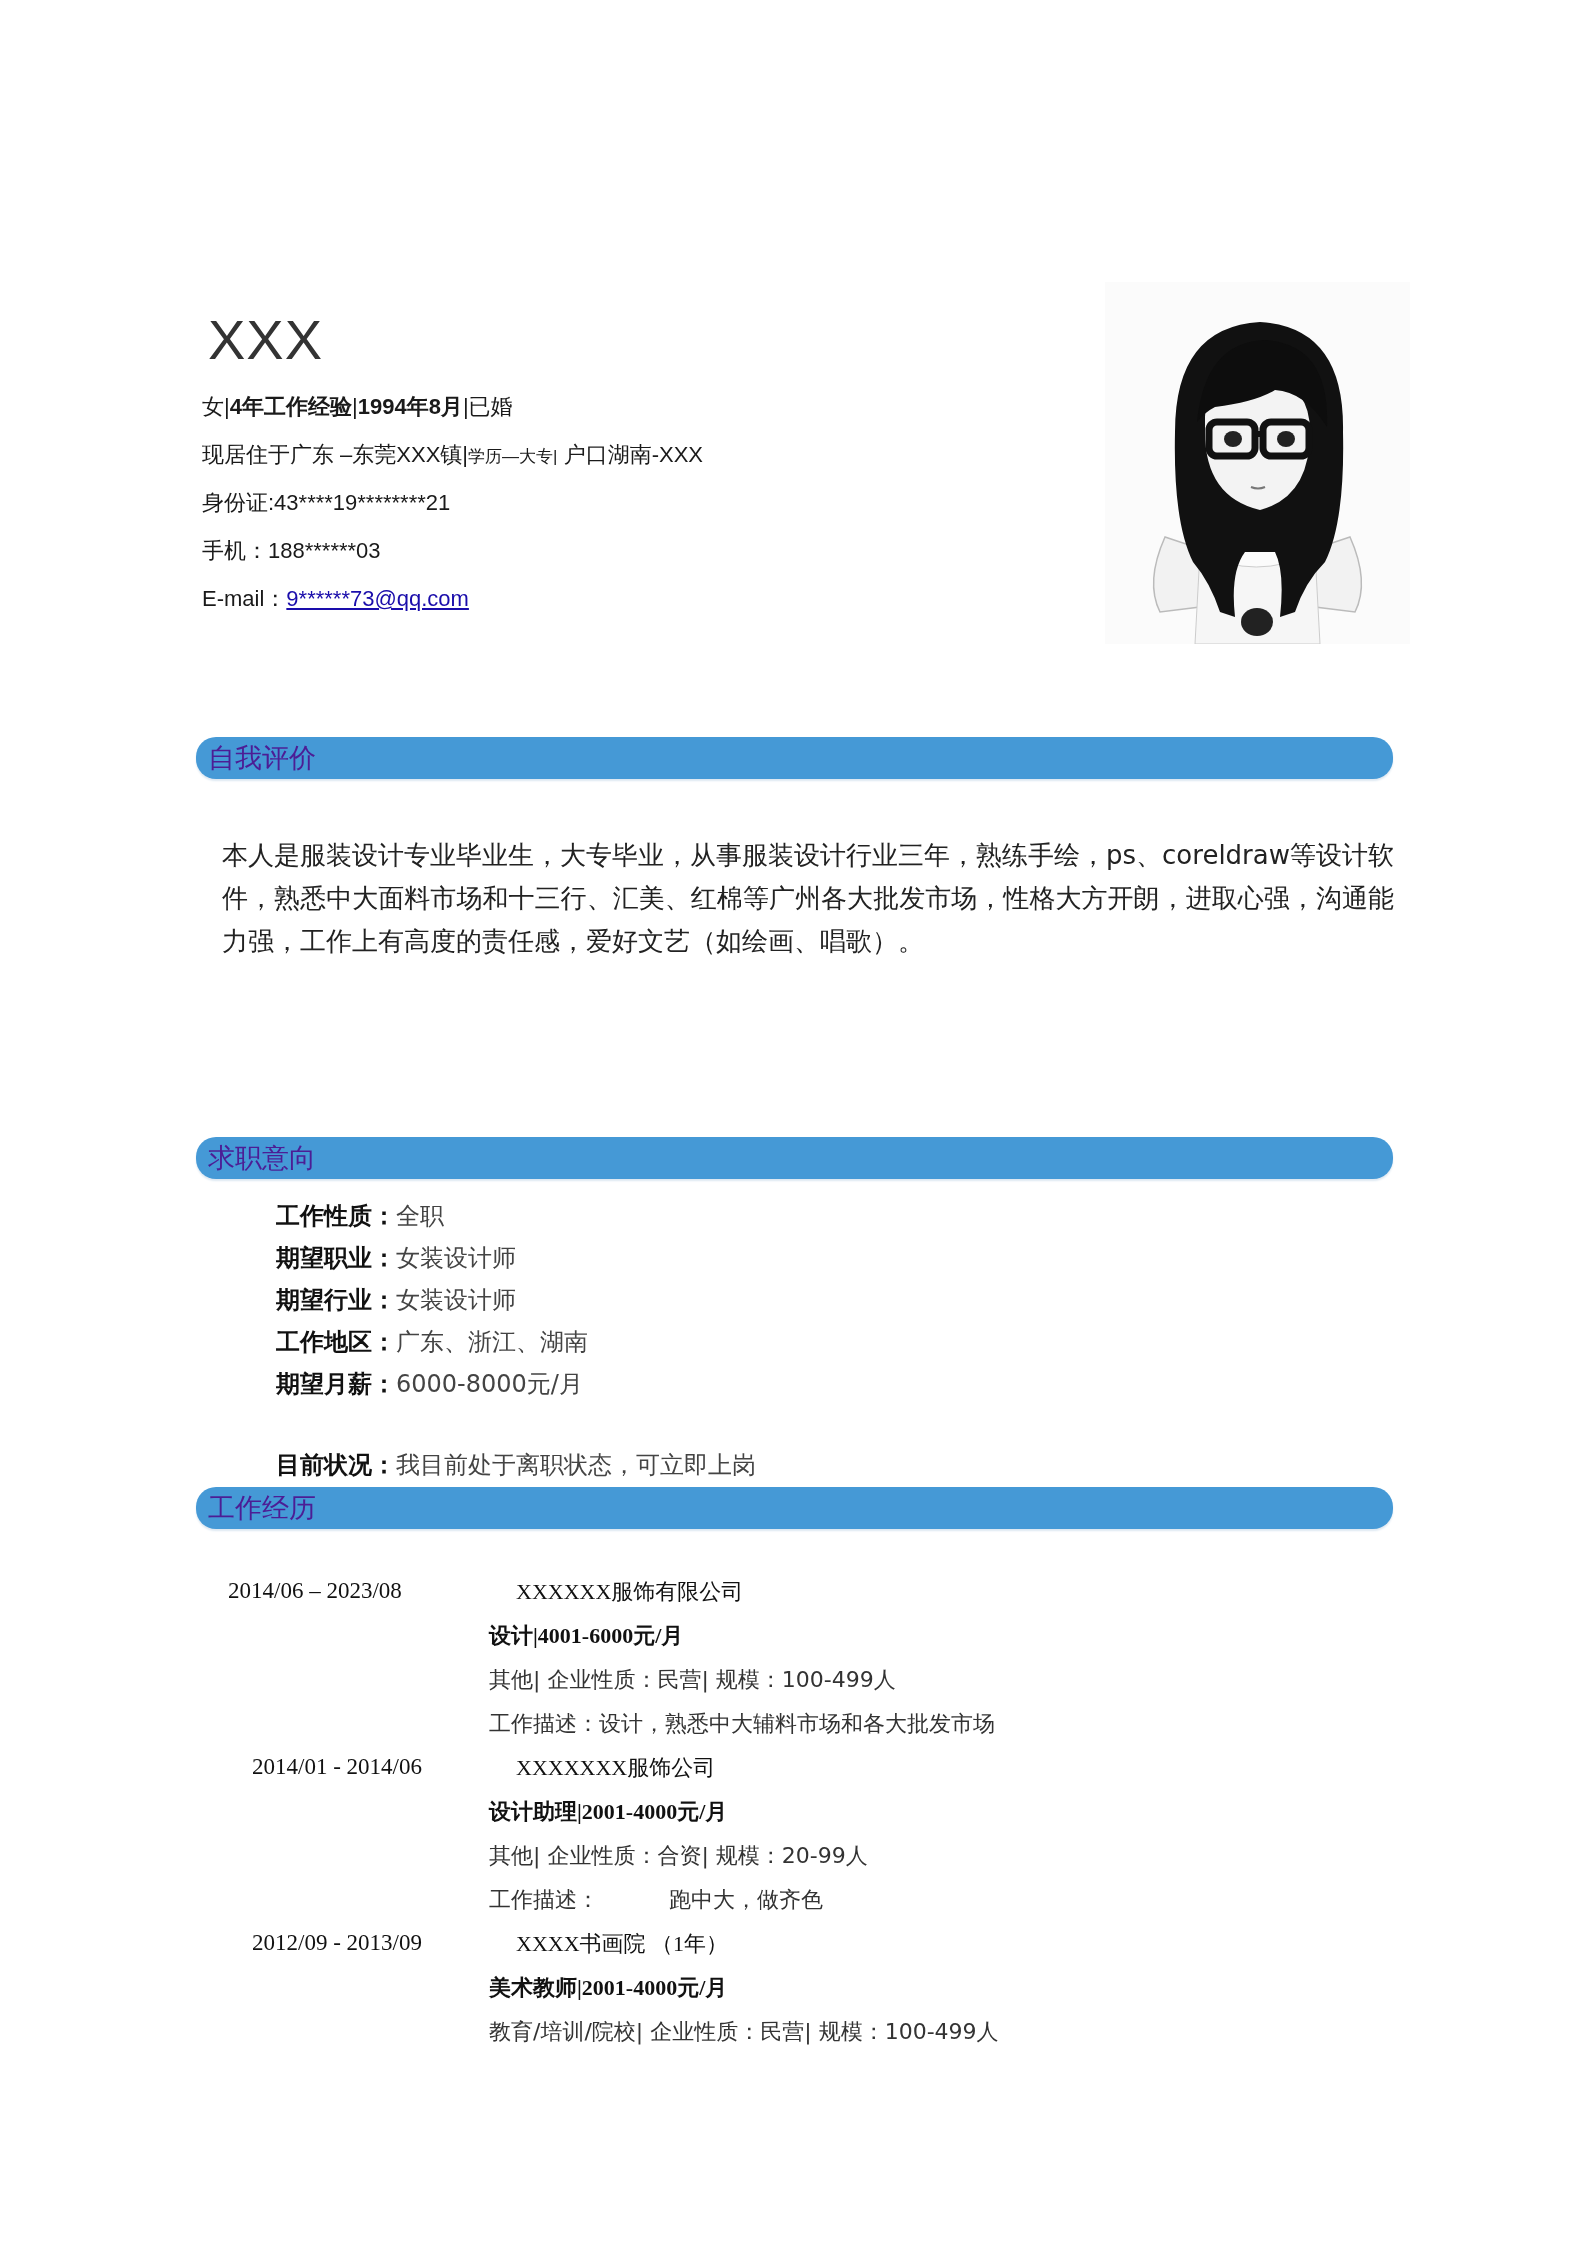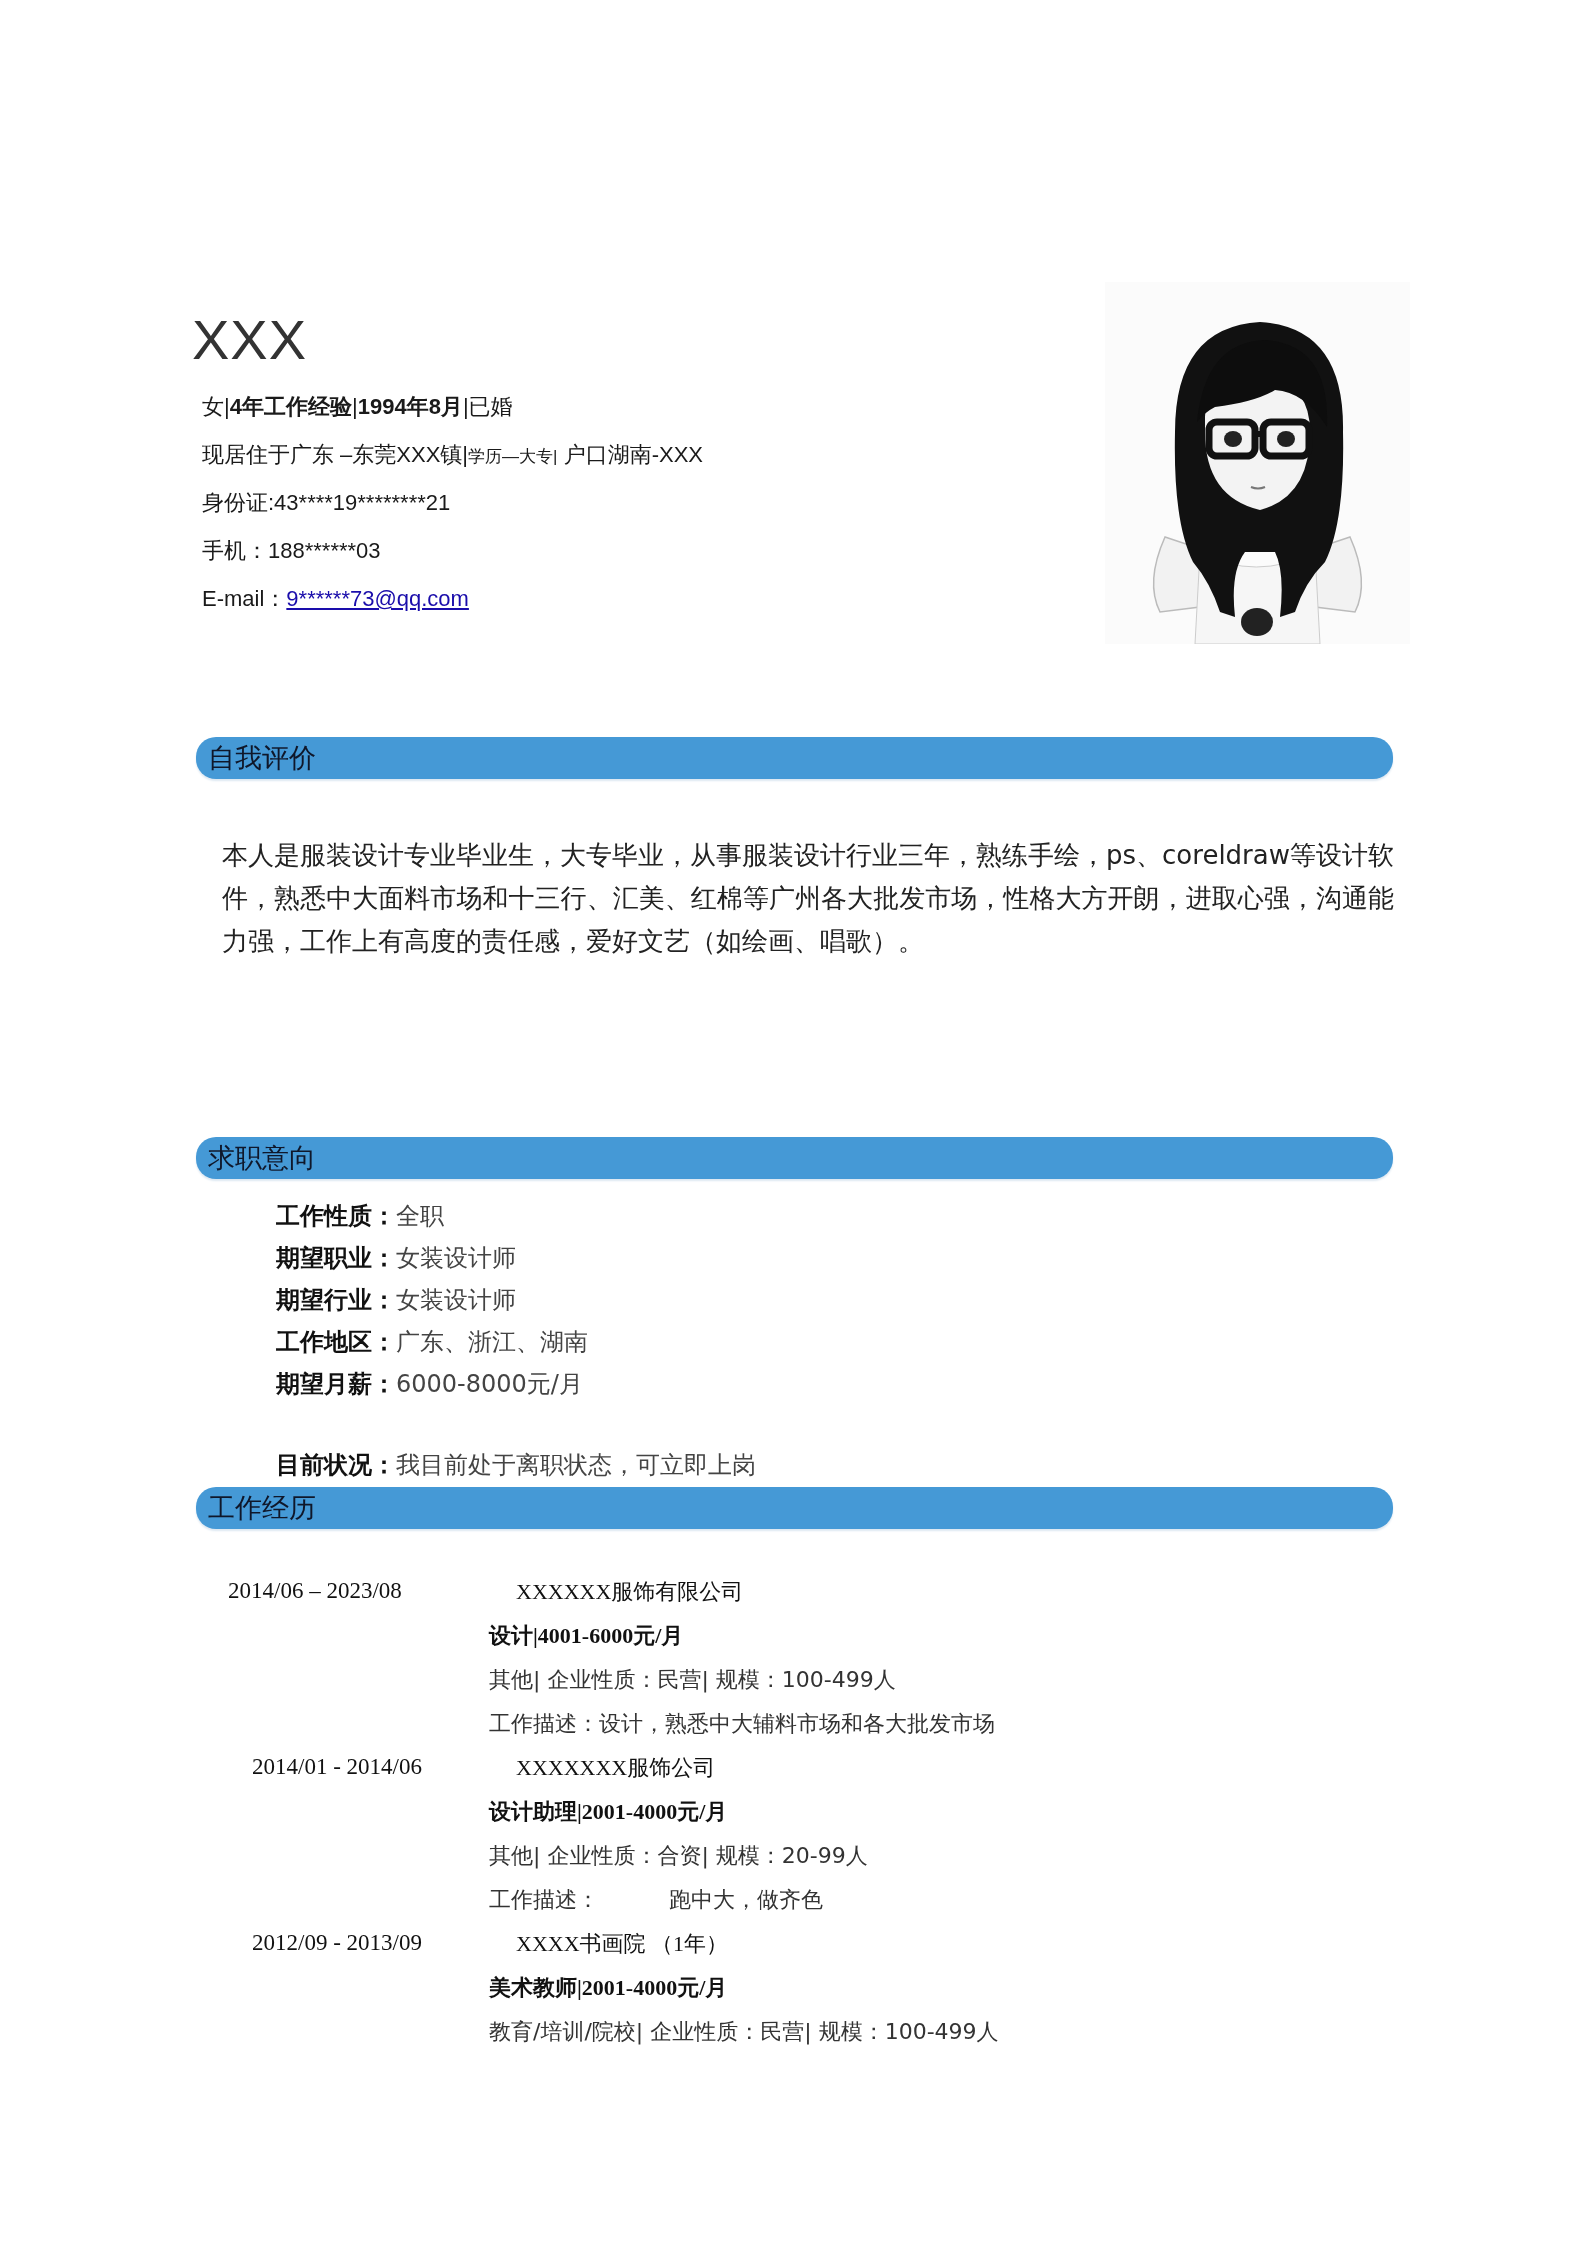--- a/index.html
+++ b/index.html
@@ -1,25 +1,25 @@
 <!DOCTYPE html>
 <html><head>
 <meta charset="utf-8">
 <style>
   html, body { margin: 0; padding: 0; background: #ffffff; }
   body { width: 1587px; height: 2245px; position: relative; overflow: hidden;
          font-family: "DejaVu Sans", "Liberation Sans", sans-serif; color: #1a1a1a; }
   .abs { position: absolute; }
-  .name { left: 192px; top: 305px; font-family: "Liberation Sans", sans-serif; font-size: 56px; color: #333; letter-spacing: 1px; line-height: 70px; }
+  .name { left: 208px; top: 305px; font-family: "Liberation Sans", sans-serif; font-size: 56px; color: #333; letter-spacing: 1px; line-height: 70px; }
   .info-line { left: 202px; font-size: 22px; line-height: 30px; white-space: nowrap; font-family: "Liberation Sans", "DejaVu Sans", sans-serif; }
   .info-line b { font-weight: bold; margin-top: 32px; }
   .info-line .small { font-size: 17px; }
   .email-link { color: #1a0dab; text-decoration: underline; }
   .photo { left: 1105px; top: 282px; width: 305px; height: 362px; }
-  .section-bar { left: 196px; width: 1197px; height: 42px; background: #4599d6; color: #0f172a;
+  .section-bar { left: 196px; width: 1197px; height: 42px; background: #4599d6; color: #4c1d95;
                  font-size: 27px; line-height: 42px; padding-left: 12px; box-sizing: border-box;
                  font-family: "DejaVu Sans", sans-serif; font-weight: normal; box-shadow: 0 2px 2px #dde8f2; border-radius: 20px; }
   .para { left: 222px; width: 1172px; font-size: 26px; line-height: 43px; color: #222; text-align: justify; }
   .intent-row { left: 276px; font-size: 24px; line-height: 42px; white-space: nowrap; }
   .intent-row .label { font-family: "DejaVu Serif", "Liberation Serif", serif; font-weight: bold; color: #111; }
   .intent-row .value { color: #444; }
   .job-date { font-family: "Liberation Serif", "DejaVu Serif", serif; font-size: 23px; white-space: pre; color: #111; }
   .job-line { left: 489px; font-size: 22px; line-height: 44px; white-space: pre; color: #333; }
   .job-line.company { font-family: "Liberation Serif", "DejaVu Serif", serif; font-weight: normal; color: #111; margin-left: 27px; }
   .job-line.title { font-family: "Liberation Serif", "DejaVu Serif", serif; font-weight: bold; color: #111; }

